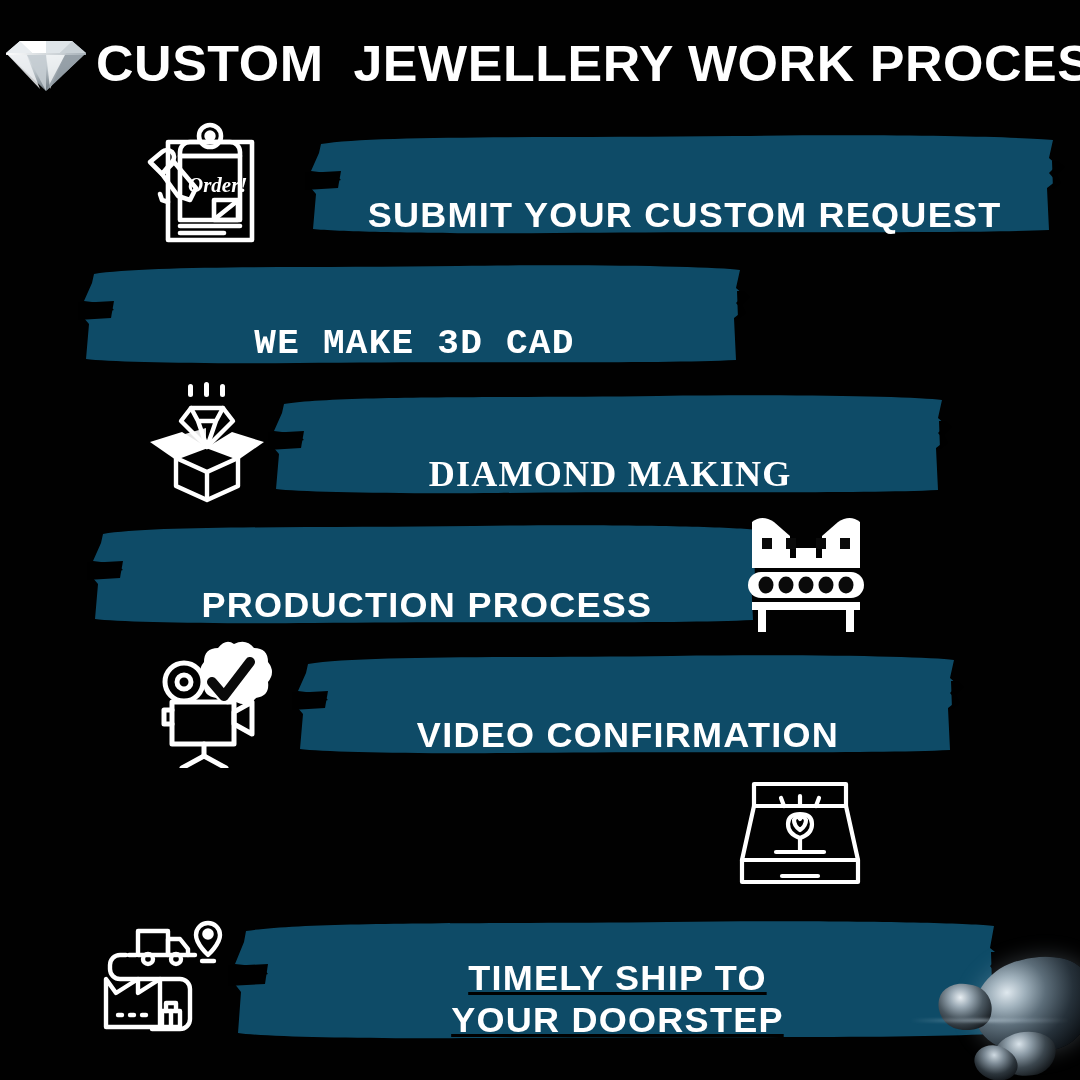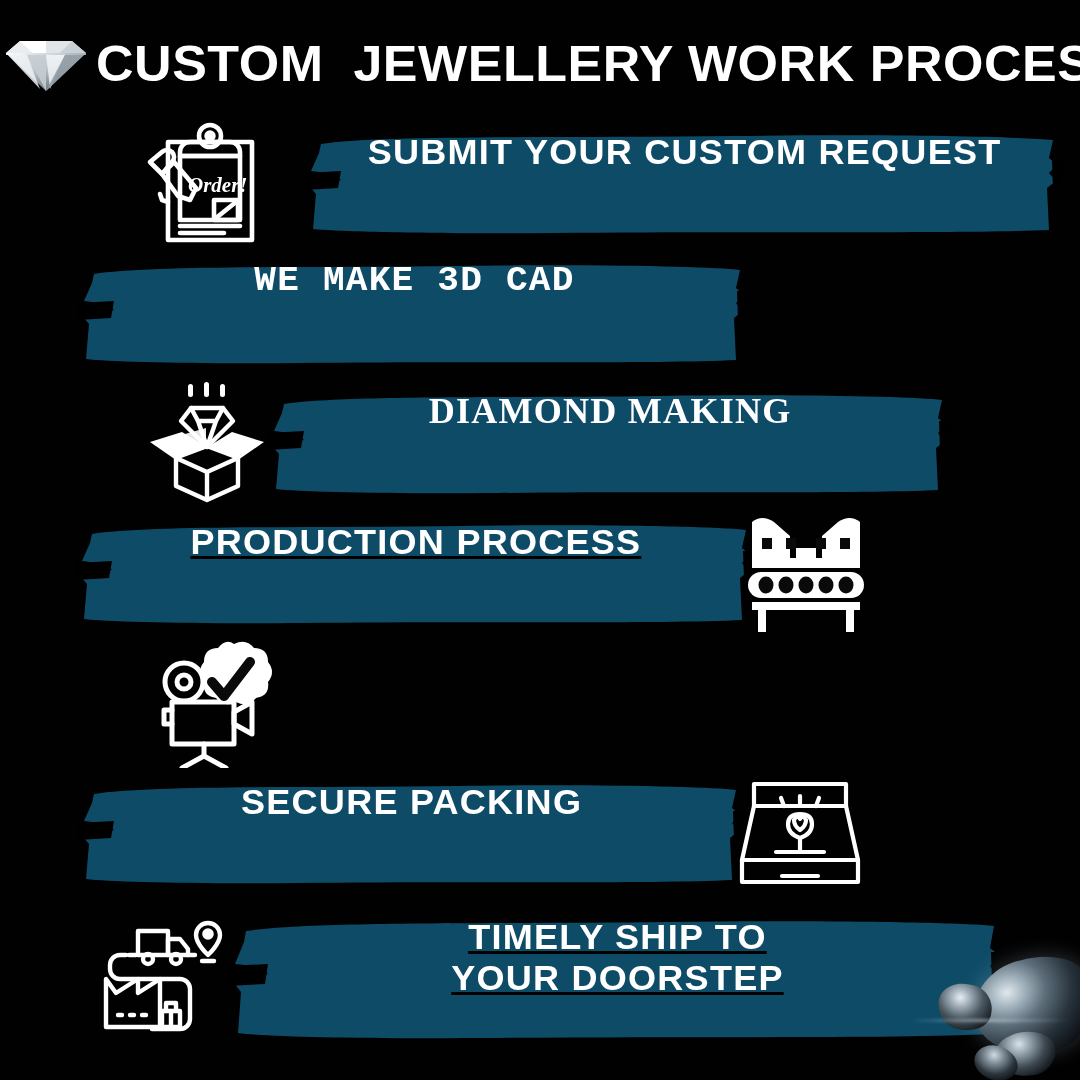--- a/index.html
+++ b/index.html
@@ -44,21 +44,21 @@
   }
 
   
   .rows{position:absolute;left:0;top:118px;width:1080px;}
   .row{position:relative;height:130px;}
   .row.tall{height:160px;}
 
   
   .banner{
     position:absolute;top:50%;transform:translateY(-50%);
-    height:104px;display:flex;align-items:flex-start;justify-content:center;
+    height:104px;display:flex;align-items:flex-end;justify-content:center;
   }
   .row.tall .banner{height:124px;text-decoration:underline;}
   .banner .bg{position:absolute;inset:0;}
   .banner .bg svg{width:100%;height:100%;display:block;}
   .banner .label{
     position:relative;z-index:2;color:#ffffff;font-weight:900;
     font-size:35px;letter-spacing:1.2px;line-height:1.18;text-align:center;
     white-space:pre-line;padding:0 26px;transform:scaleX(1.03);
   }
 
@@ -72,21 +72,21 @@
   
   .row-a .banner{left:305px;width:760px;}
   .row-a .icon{left:128px;width:160px;height:126px;}
 
   .row-b .banner{left:78px;width:672px;font-family:Liberation Mono, monospace;}
   .row-b .icon{left:735px;width:112px;height:104px;}
 
   .row-c .banner{left:268px;width:684px;font-family:Liberation Serif, serif;}
   .row-c .icon{left:142px;width:130px;height:122px;}
 
-  .row-d .banner{left:76px;width:680px;text-decoration:underline;}
+  .row-d .banner{left:87px;width:680px;}
   .row-d .icon{left:742px;width:128px;height:118px;}
 
   .row-e .banner{left:292px;width:672px;}
   .row-e .icon{left:160px;width:128px;height:130px;}
 
   .row-f .banner{left:78px;width:668px;}
   .row-f .icon{left:736px;width:128px;height:106px;}
 
   .row-g .banner{left:228px;width:778px;}
   .row-g .icon{left:96px;width:132px;height:122px;}
@@ -275,34 +275,34 @@
           <rect x="12" y="64" width="62" height="42"></rect>
           <path d="M74 74 l18 -10 v32 l-18 -10z"></path>
           <path d="M12 72 h-8 v14 h8"></path>
           <line x1="44" y1="106" x2="44" y2="118"></line>
           <line x1="44" y1="118" x2="22" y2="130"></line>
           <line x1="44" y1="118" x2="66" y2="130"></line>
         </g>
         <polyline points="52,44 64,58 90,24" fill="none" stroke="#0a0a0a" stroke-width="10" stroke-linecap="round" stroke-linejoin="round"></polyline>
       </svg>
     </div>
+    <div class="banner">
+      <div class="bg">
+        <svg viewBox="0 0 672 104" preserveAspectRatio="none">
+          <path fill="#0E4B67" d="M16,13 C70,4 240,7 380,5 C530,3 636,6 662,9 L658,27 L666,34 L658,42 L665,50 L656,57
+            L658,99 C580,103 380,100 220,102 C120,103 32,101 8,98 L11,63 L5,56 L36,49 L30,43 L6,40 L14,22 Z"></path>
+          <path fill="#000" d="M0,42 L36,40 L33,57 L0,59 Z"></path>
+          <path fill="#000" d="M666,30 L672,36 L664,44 L668,52 L660,58 L659,30 Z"></path>
+        </svg>
+      </div>
+      <div class="label">VIDEO CONFIRMATION</div>
+    </div>
   </div>
 
   <div class="row row-f">
-    <div class="banner">
-      <div class="bg">
-        <svg viewBox="0 0 668 104" preserveAspectRatio="none">
-          <path fill="#0E4B67" d="M16,13 C70,4 238,7 378,5 C528,3 632,6 658,9 L654,27 L662,34 L654,42 L661,50 L652,57
-            L654,99 C576,103 378,100 218,102 C118,103 32,101 8,98 L11,63 L5,56 L36,49 L30,43 L6,40 L14,22 Z"></path>
-          <path fill="#000" d="M0,42 L36,40 L33,57 L0,59 Z"></path>
-          <path fill="#000" d="M662,30 L668,36 L660,44 L664,52 L656,58 L655,30 Z"></path>
-        </svg>
-      </div>
-      <div class="label">SECURE  PACKING</div>
-    </div>
     <div class="icon">
       <svg width="128" height="106" viewBox="0 0 128 106">
         <g fill="none" stroke="#fff" stroke-width="4.2" stroke-linejoin="round" stroke-linecap="round">
           <path d="M18 4 h92 v22 h-92z"></path>
           <path d="M18 26 L6 80 h116 L110 26z"></path>
           <path d="M6 80 h116 v22 h-116z"></path>
           <line x1="46" y1="96" x2="82" y2="96"></line>
           <line x1="40" y1="72" x2="88" y2="72"></line>
           <path d="M64 72 v-14"></path>
           <path d="M64 58 q-12 -4 -12 -14 q0 -10 12 -10 q12 0 12 10 q0 10 -12 14z"></path>

